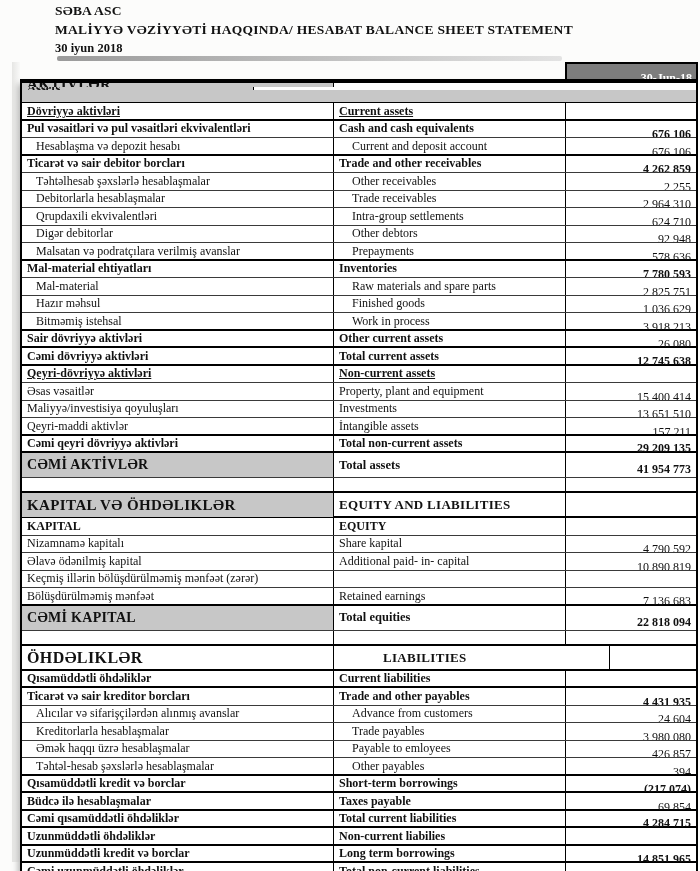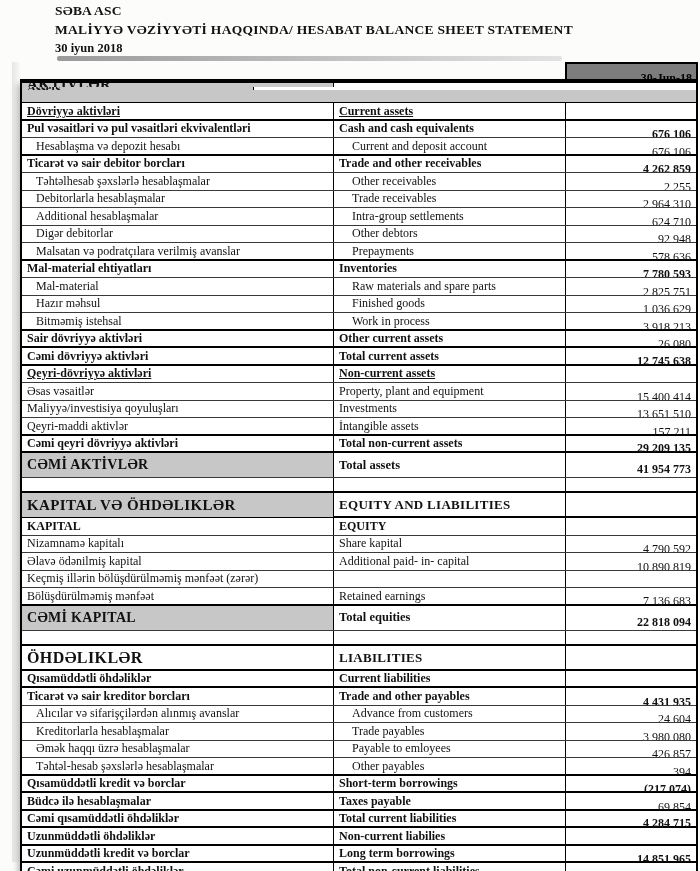--- a/index.html
+++ b/index.html
@@ -13,21 +13,21 @@
   .company{font-weight:bold;font-size:13.5px;letter-spacing:.2px;}
   .title{font-weight:bold;font-size:13.5px;letter-spacing:.3px;margin-top:2px;}
   .docdate{font-weight:bold;font-size:12.5px;margin-top:2px;}
   .shadow-bar{position:absolute;left:57px;top:56px;width:505px;height:5px;
     background:linear-gradient(to right,#9a9a9a,#c2c2c2 55%,#e3e3e3);border-radius:2px;}
   .scan-edge{position:absolute;left:12px;top:62px;width:8px;height:800px;
     background:linear-gradient(to right,#e6e6e4,#f9f9f8);}
   .date-cell{
     position:absolute;left:565px;top:62px;width:133px;height:17px;box-sizing:border-box;
     background:#7d7d7d;border:2px solid #000;border-bottom:none;
-    font-weight:bold;font-size:12px;text-align:right;padding:7px 4px 0 0;color:#000000;
+    font-weight:bold;font-size:12px;text-align:right;padding:7px 4px 0 0;color:#ffffff;
   }
   .table-wrap{
     position:absolute;left:20px;top:79px;width:678px;box-sizing:border-box;
     border:2px solid #000;background:#fff;
     box-shadow:-5px 2px 6px -3px rgba(0,0,0,.28);
   }
   .row{display:flex;align-items:stretch;border-top:1px solid #3a3a3a;height:16.5px;overflow:hidden;}
   .row:first-child{border-top:none;}
   .row.strong{border-top:2px solid #000;margin-top:-1px;}
   .row:first-child.strong{margin-top:0;flex-direction:column;}
@@ -39,21 +39,21 @@
   .c3 span{font-size:12px;white-space:nowrap;}
   
   .t-section{height:19px;}
   .t-section .c1,.t-section .c2,.t-section .c3{background:#c7c7c7;}
   .t-section .c1 span{font-size:15px;font-weight:bold;letter-spacing:.4px;}
   .t-section .c2 span{font-size:12.5px;font-weight:bold;}
   .t-sectionlg{height:24px;}
   .t-sectionlg .c1{background:#c7c7c7;}
   .t-sectionlg .c1 span{font-size:15px;font-weight:bold;letter-spacing:.4px;}
   .t-sectionlg .c2 span{font-size:13px;font-weight:bold;letter-spacing:.3px;}
-  .t-big{height:24px;}
+  .t-big{height:24px;gap:44px;}
   .t-big .c1 span{font-size:16px;font-weight:bold;letter-spacing:.4px;}
   .t-big .c2 span{font-size:13px;font-weight:bold;letter-spacing:.3px;}
   .t-grand{height:24px;}
   .t-grand .c1{background:#c7c7c7;}
   .t-grand .c1 span{font-size:14px;font-weight:bold;letter-spacing:.3px;}
   .t-grand .c2 span,.t-grand .c3 span{font-weight:bold;}
   .t-grand .c2 span{font-size:12.5px;}
   .t-group .c1 span,.t-group .c2 span,.t-group .c3 span{font-weight:bold;}
   .t-groupu .c1 span,.t-groupu .c2 span{font-weight:bold;text-decoration:underline;}
   .t-total .c1 span,.t-total .c2 span,.t-total .c3 span{font-weight:bold;}
@@ -151,21 +151,21 @@
       </div>
       <div class="c2 indent2">
         <span>Trade receivables</span>
       </div>
       <div class="c3">
         <span>2 964 310</span>
       </div>
     </div>
     <div class="row t-item">
       <div class="c1 indent1">
-        <span>Additional hesablaşmalar</span>
+        <span>Qrupdaxili ekvivalentləri</span>
       </div>
       <div class="c2 indent2">
         <span>Intra-group settlements</span>
       </div>
       <div class="c3">
         <span>624 710</span>
       </div>
     </div>
     <div class="row t-item">
       <div class="c1 indent1">

